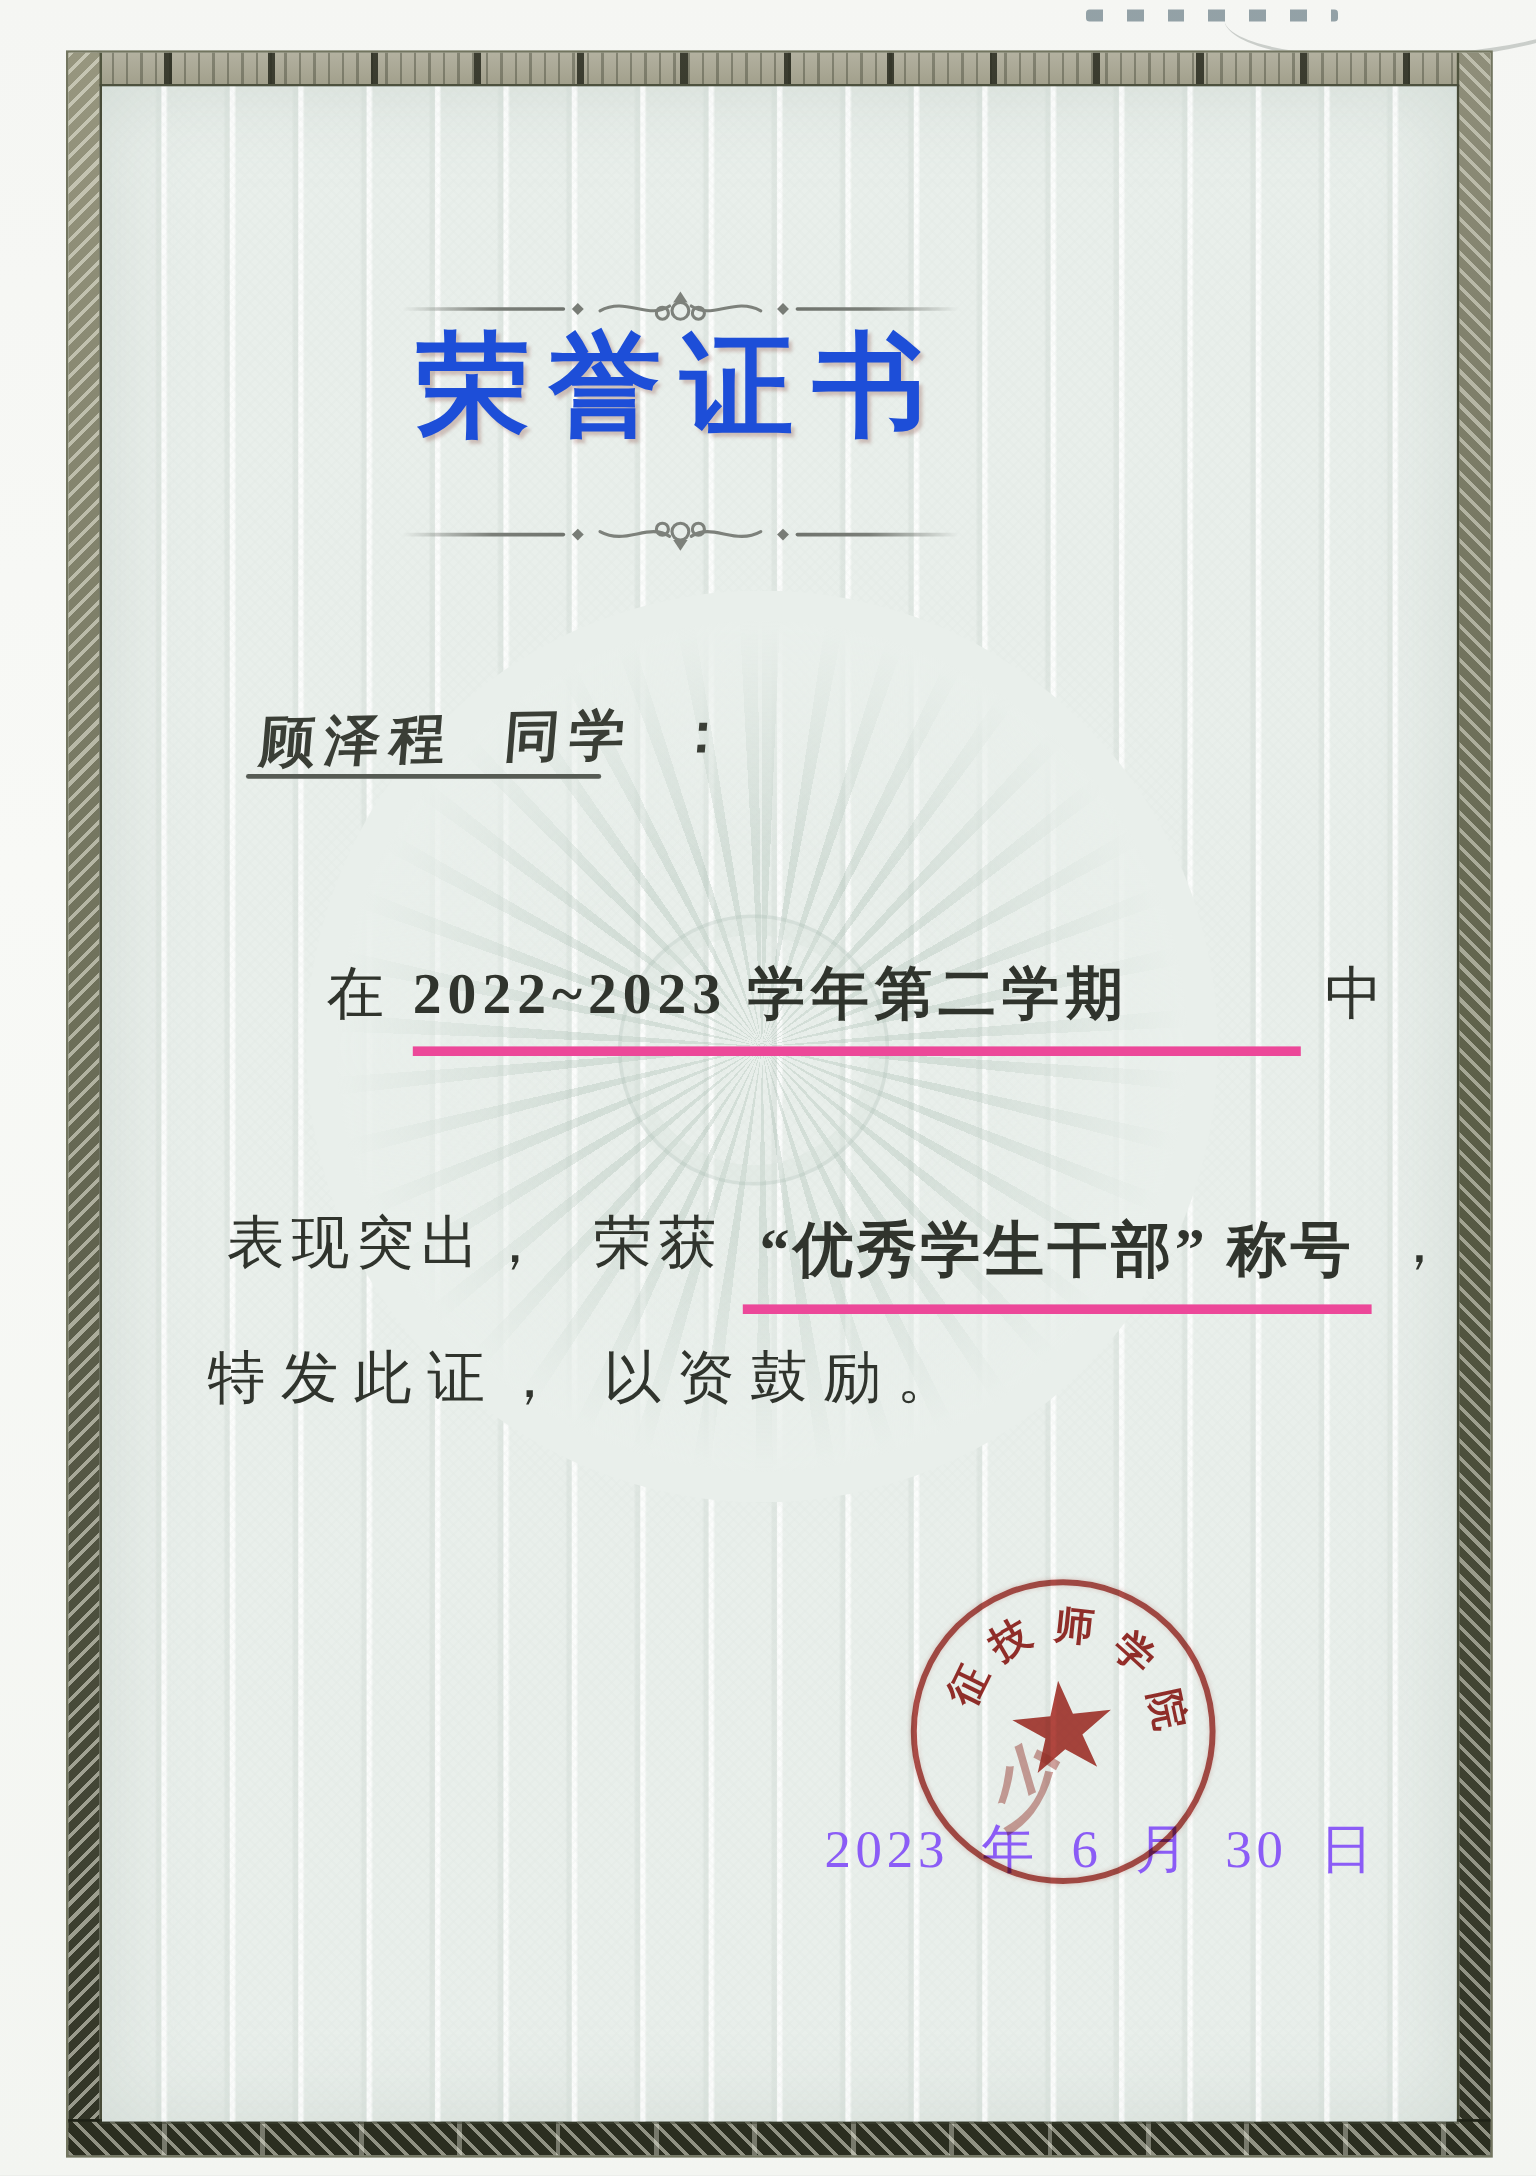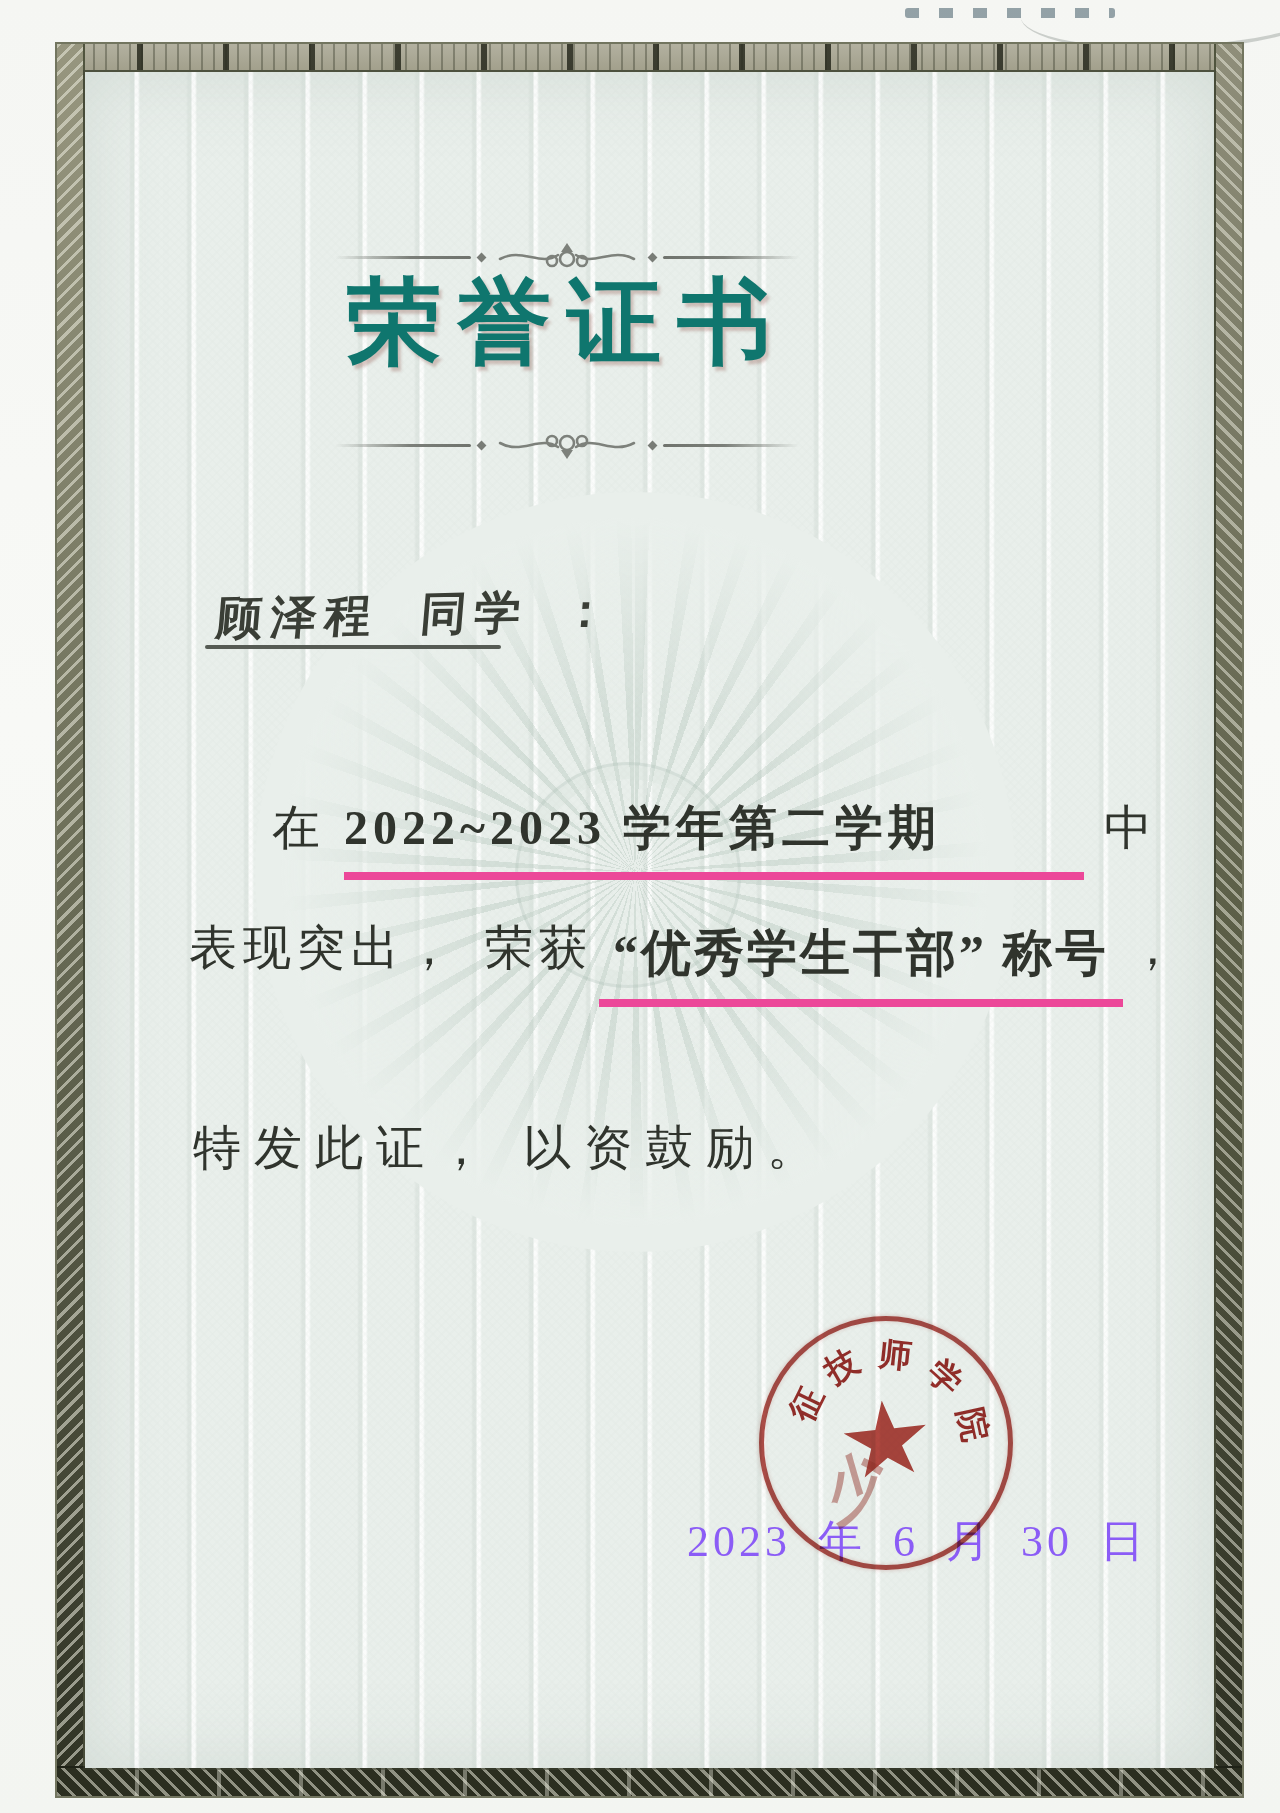--- a/index.html
+++ b/index.html
@@ -70,34 +70,34 @@
 
   .divider{position:absolute;display:flex;align-items:center;height:36px;width:464px;left:278px;}
   .divider-1{top:195px;} .divider-2{top:383px;}
   .div-line{flex:1;height:3px;border-radius:2px;}
   .div-line.l{background:linear-gradient(90deg,rgba(120,124,118,0),#7b7f79 55%,#6f736d);}
   .div-line.r{background:linear-gradient(270deg,rgba(120,124,118,0),#7b7f79 55%,#6f736d);}
   .div-dot{width:7px;height:7px;background:#787c76;transform:rotate(45deg);margin:0 7px;flex:none;}
   .div-orn{flex:none;width:150px;height:36px;}
 
   .title{position:absolute;left:60px;top:226px;width:900px;text-align:center;
-    font-size:94px;font-weight:700;color:#0f766e;letter-spacing:16px;line-height:1.12;
+    font-size:94px;font-weight:700;color:#1d4ed8;letter-spacing:16px;line-height:1.12;
     text-shadow:3px 4px 3px rgba(140,75,65,.30);}
 
   .name-line{position:absolute;left:160px;top:540px;font-size:46px;font-weight:700;
     color:#3a3e36;letter-spacing:8px;transform:skewX(-6deg) rotate(-1.2deg);white-space:nowrap;}
   .name-line .honorific{margin-left:22px;}
   .name-line .colon{margin-left:14px;letter-spacing:0;}
   .name-underline{position:absolute;left:148px;top:601px;width:296px;height:4px;background:#565b54;border-radius:2px;}
 
   .body-line{position:absolute;font-size:48px;letter-spacing:6px;color:#30342d;white-space:nowrap;
     display:flex;align-items:flex-start;}
   .line1{left:215px;top:752px;}
-  .line2{left:132px;top:872px;}
-  .line3{left:136px;top:1072px;letter-spacing:13px;}
+  .line2{left:132px;top:960px;gap:10px;}
+  .line3{left:116px;top:1072px;letter-spacing:13px;}
   .uline{display:inline-block;border-bottom:8px solid #ec4899;text-align:left;}
   .uline-1{width:740px;margin:0 20px 0 18px;padding-bottom:12px;font-weight:700;letter-spacing:5px;}
   .uline-2{margin-left:6px;padding:4px 14px 12px;font-weight:700;font-size:50px;letter-spacing:3px;}
   .line2 .verb{margin-left:26px;text-align:center;}
   .line2 .suffix{margin-left:6px;}
 
   .institution{position:absolute;left:618px;top:1392px;font-size:56px;letter-spacing:10px;
     color:#2e322c;white-space:nowrap;z-index:2;}
   .date{position:absolute;left:630px;top:1468px;font-size:44px;letter-spacing:4px;word-spacing:12px;
     color:#8b5cf6;white-space:nowrap;z-index:2;}

